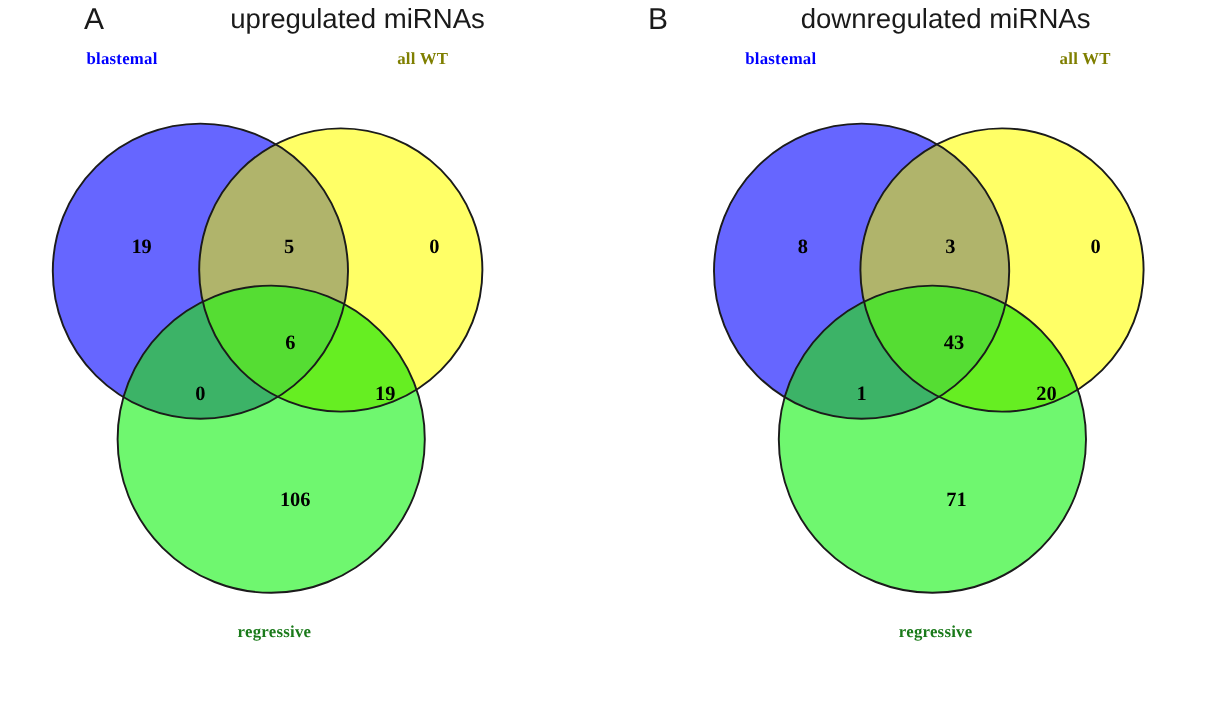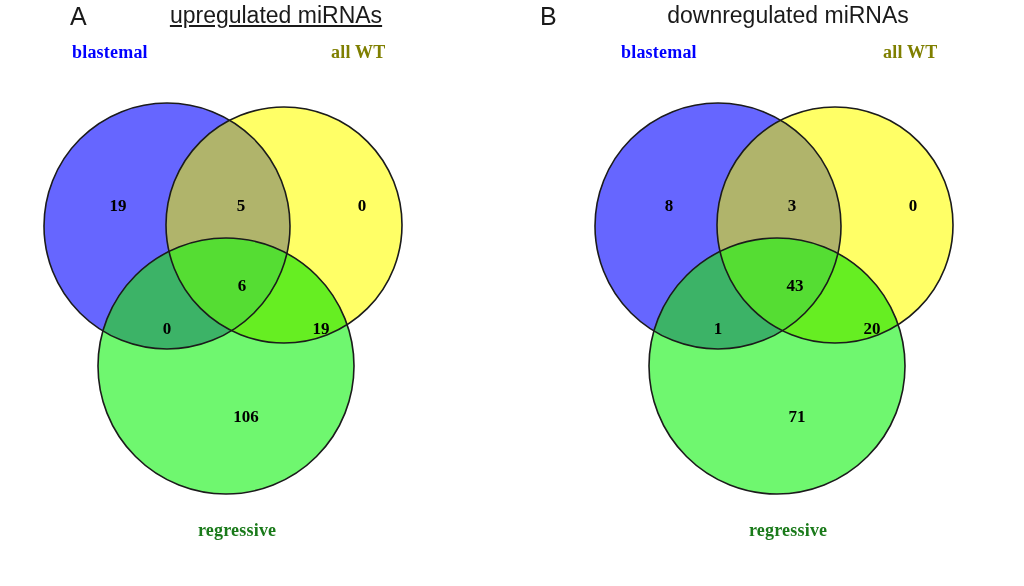--- a/index.html
+++ b/index.html
@@ -43,28 +43,28 @@
     left: 0;
     width: 512px;
     text-align: center;
     font-family: "Liberation Sans", sans-serif;
     font-size: 23px;
     font-weight: 400;
     color: #1a1a1a;
   }
   .panel-a .panel-letter { left: 70px; }
   .panel-b .panel-letter { left: 28px; }
-  .panel-a .panel-title { padding-left: 20px; text-decoration: underline; }
+  .panel-a .panel-title { padding-left: 42px; }
   .panel-b .panel-title { padding-left: 20px; }
 
   .set-label {
     position: absolute;
     font-family: "Liberation Serif", serif;
     font-weight: bold;
-    font-size: 18px;
+    font-size: 14px;
     white-space: nowrap;
   }
   .label-blastemal {
     top: 42px;
     letter-spacing: 0.2px;
   }
   .label-allwt {
     top: 42px;
     letter-spacing: 0.2px;
   }

